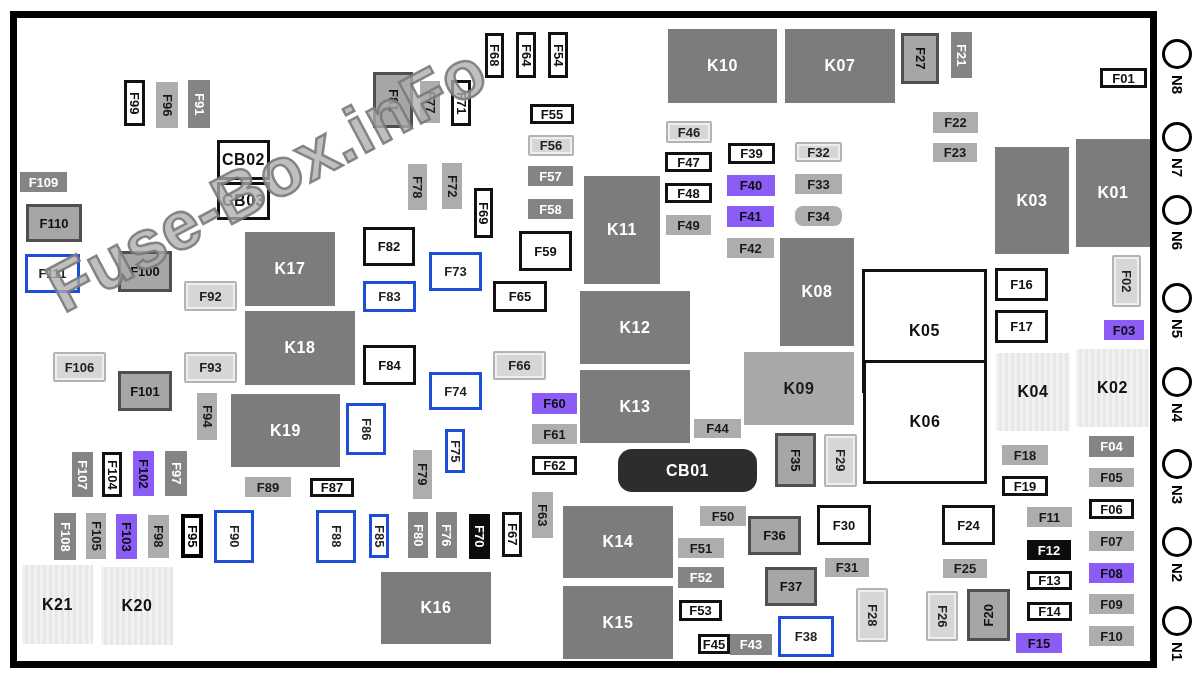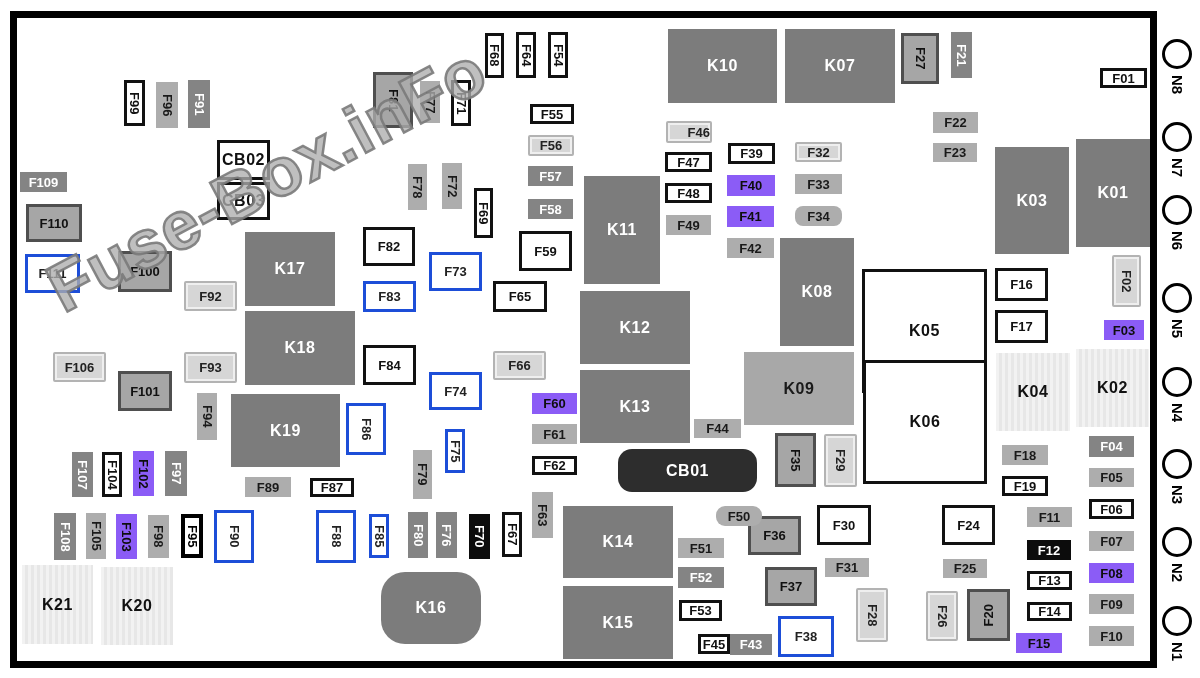--- a/index.html
+++ b/index.html
@@ -188,33 +188,33 @@
       </div>
       <div class="comp f-dark" style="left: 730px; top: 634px; width: 42px; height: 21px;">
         <span>F43</span>
       </div>
       <div class="comp f-gray" style="left: 694px; top: 419px; width: 47px; height: 19px;">
         <span>F44</span>
       </div>
       <div class="comp f-white" style="left: 698px; top: 634px; width: 32px; height: 20px;">
         <span>F45</span>
       </div>
-      <div class="comp f-light" style="left: 666px; top: 121px; width: 46px; height: 22px; justify-content: flex-end;">
+      <div class="comp f-light" style="left: 666px; top: 121px; width: 46px; height: 22px;">
         <span>F46</span>
       </div>
       <div class="comp f-white" style="left: 665px; top: 152px; width: 47px; height: 20px;">
         <span>F47</span>
       </div>
       <div class="comp f-white" style="left: 665px; top: 183px; width: 47px; height: 20px;">
         <span>F48</span>
       </div>
       <div class="comp f-gray" style="left: 666px; top: 215px; width: 45px; height: 20px; text-align: right;">
         <span>F49</span>
       </div>
-      <div class="comp f-gray" style="left: 716px; top: 506px; width: 46px; height: 20px; border-radius: 9px;">
+      <div class="comp f-gray" style="left: 700px; top: 506px; width: 46px; height: 20px;">
         <span>F50</span>
       </div>
       <div class="comp f-gray" style="left: 678px; top: 538px; width: 46px; height: 20px;">
         <span>F51</span>
       </div>
       <div class="comp f-dark" style="left: 678px; top: 567px; width: 46px; height: 21px;">
         <span>F52</span>
       </div>
       <div class="comp f-white" style="left: 679px; top: 600px; width: 43px; height: 21px;">
         <span>F53</span>
@@ -440,21 +440,21 @@
       </div>
       <div class="comp k-dark big" style="left: 580px; top: 370px; width: 110px; height: 73px;">
         <span>K13</span>
       </div>
       <div class="comp k-dark big" style="left: 563px; top: 506px; width: 110px; height: 72px;">
         <span>K14</span>
       </div>
       <div class="comp k-dark big" style="left: 563px; top: 586px; width: 110px; height: 73px;">
         <span>K15</span>
       </div>
-      <div class="comp k-dark big" style="left: 381px; top: 572px; width: 100px; height: 72px; border-radius: 24px;">
+      <div class="comp k-dark big" style="left: 381px; top: 572px; width: 110px; height: 72px;">
         <span>K16</span>
       </div>
       <div class="comp k-dark big" style="left: 245px; top: 232px; width: 90px; height: 74px; justify-content: center;">
         <span>K17</span>
       </div>
       <div class="comp k-dark big" style="left: 245px; top: 311px; width: 110px; height: 74px;">
         <span>K18</span>
       </div>
       <div class="comp k-dark big" style="left: 231px; top: 394px; width: 109px; height: 73px;">
         <span>K19</span>

